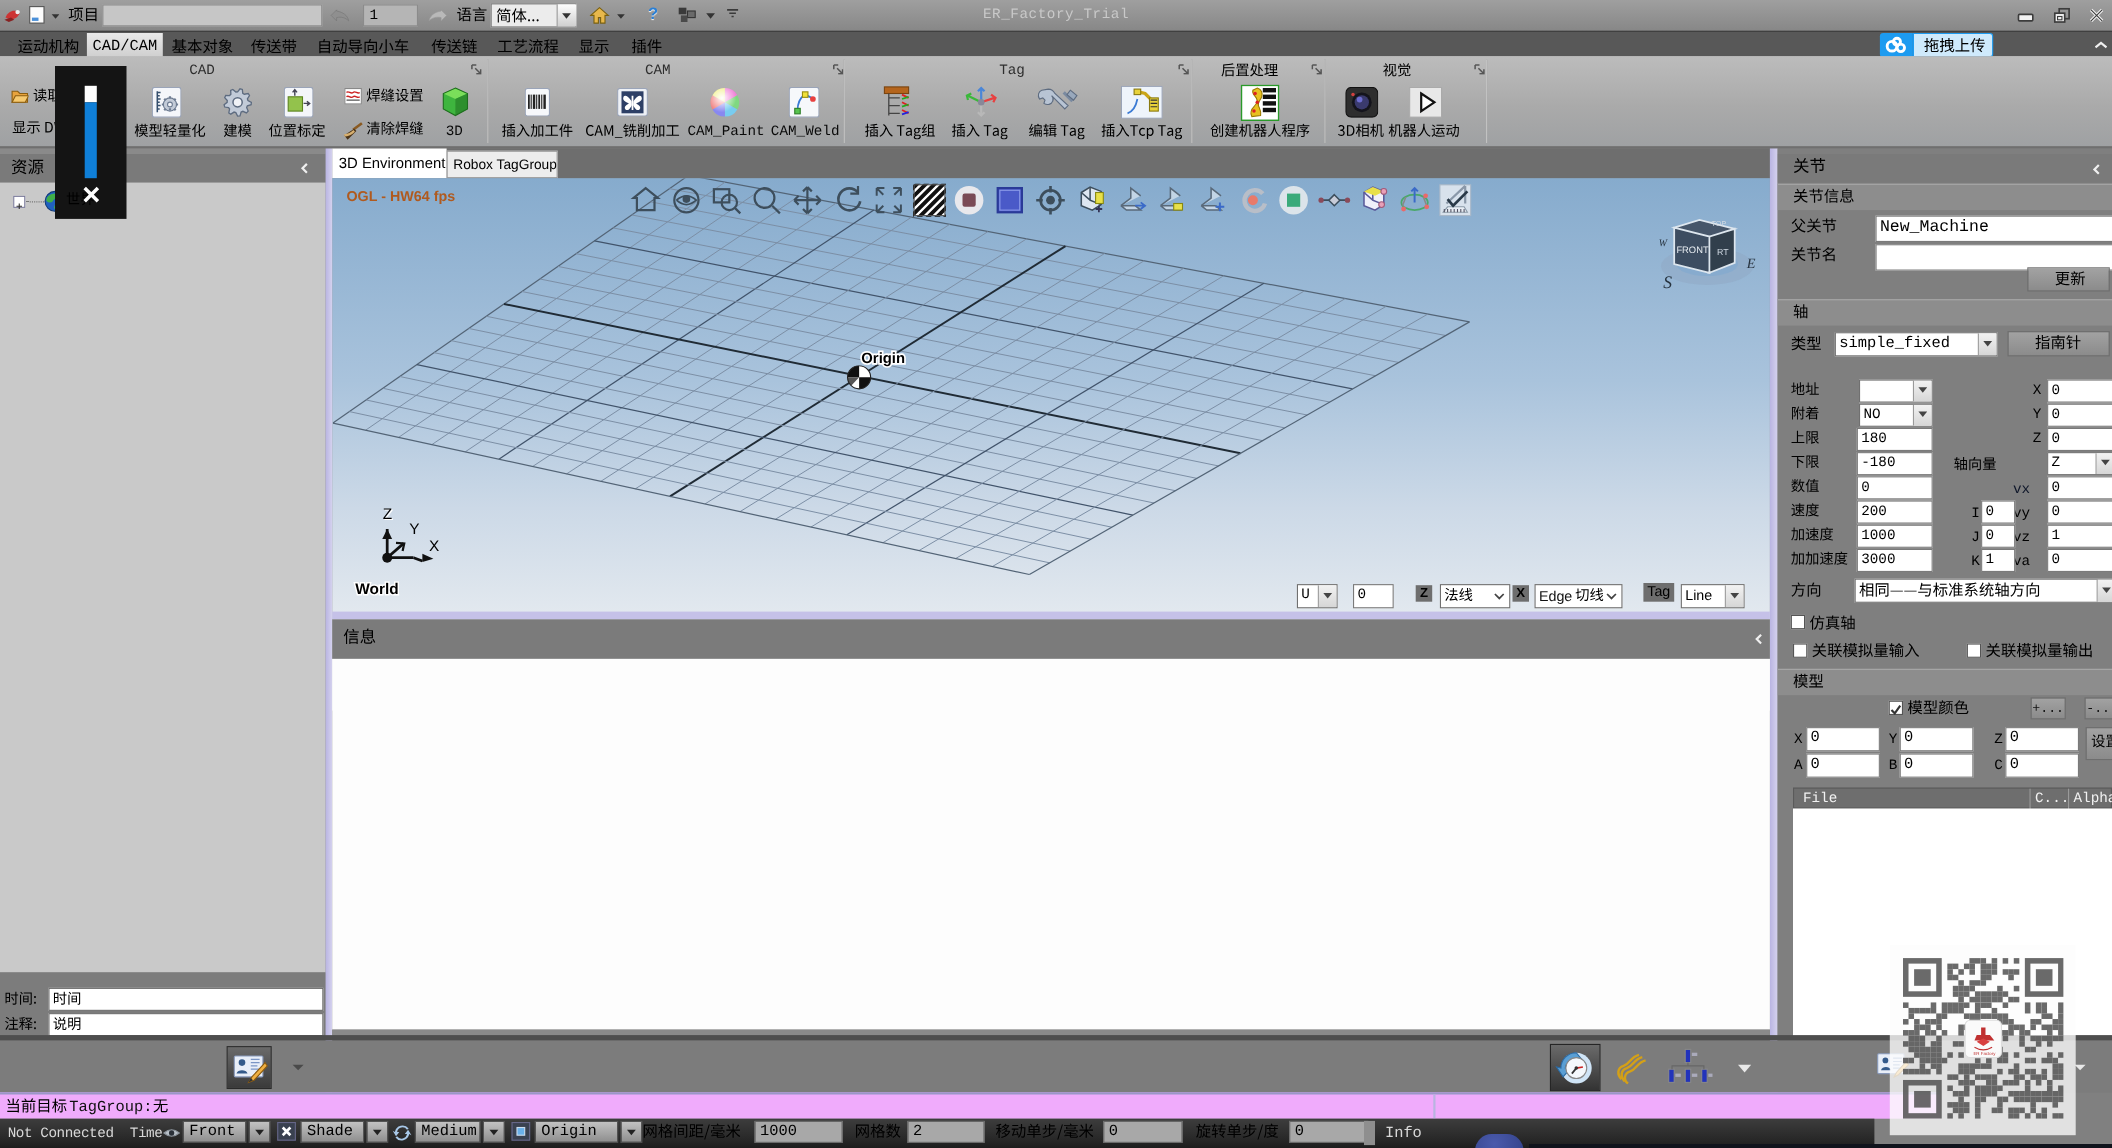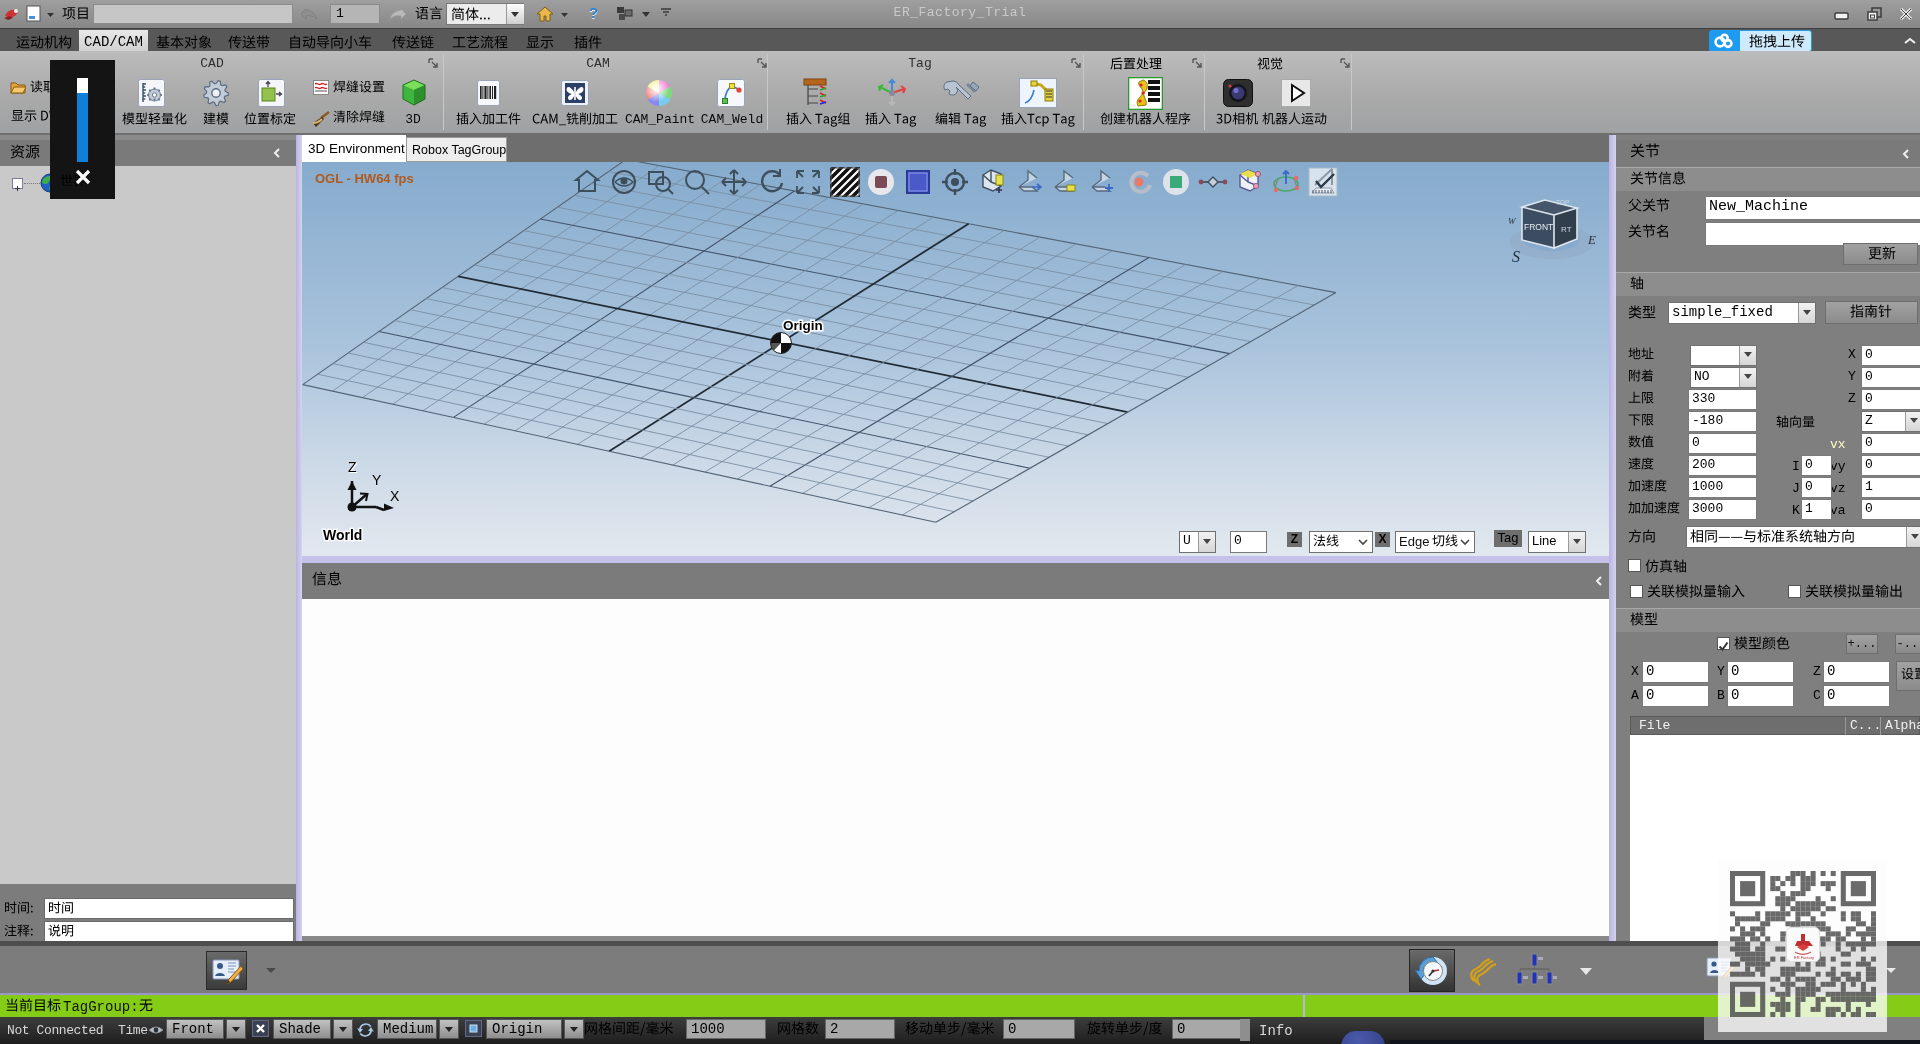--- a/index.html
+++ b/index.html
@@ -300,21 +300,21 @@
             <use href="#gcid09493" xlink:href="#gcid09493" transform="translate(28.0 0) scale(0.01400 -0.01400)"></use>
             <use href="#gcid09897" xlink:href="#gcid09897" transform="translate(42.0 0) scale(0.01400 -0.01400)"></use>
           </g>
         </svg></div>
     </div>
     <svg class="abs" style="left:1903px;top:7px" width="14" height="10">
       <path d="M2 7l5-4 5 4" stroke="#efefef" stroke-width="2" fill="none"></path>
     </svg>
   </div>
 <div class="abs" style="left:0;top:51px;width:1920px;height:82px;background:linear-gradient(#bcbcbc,#aaaaaa 55%,#9fa1a3)">
-    <div class="abs" style="left:172px;top:5px;width:80px;text-align:center;font:13px 'Liberation Mono',monospace;color:#2e2e2e">CAD</div>
+    <div class="abs" style="left:172px;top:5px;width:80px;text-align:left;font:13px 'Liberation Mono',monospace;color:#2e2e2e">CAD</div>
     <div class="abs" style="left:558px;top:5px;width:80px;text-align:center;font:13px 'Liberation Mono',monospace;color:#2e2e2e">CAM</div>
     <div class="abs" style="left:880px;top:5px;width:80px;text-align:center;font:13px 'Liberation Mono',monospace;color:#2e2e2e">Tag</div>
     <div class="abs" style="left:1110px;top:6px"><svg class="ck " width="52" height="15" viewBox="0 0 52 15">
         <g transform="translate(0 11.4)">
           <use href="#gcid11957" xlink:href="#gcid11957" transform="translate(0.0 0) scale(0.01300 -0.01300)"></use>
           <use href="#gcid31948" xlink:href="#gcid31948" transform="translate(13.0 0) scale(0.01300 -0.01300)"></use>
           <use href="#gcid14002" xlink:href="#gcid14002" transform="translate(26.0 0) scale(0.01300 -0.01300)"></use>
           <use href="#gcid26492" xlink:href="#gcid26492" transform="translate(39.0 0) scale(0.01300 -0.01300)"></use>
         </g>
       </svg></div>
@@ -1044,21 +1044,21 @@
       </svg></div>
     <div style="position:absolute;left:74px;top:232px;width:67px;height:21px;background:#fff;border:1px solid #707070;box-sizing:border-box;font:13px 'Liberation Mono',monospace;color:#000;padding:1px 3px;white-space:nowrap;overflow:hidden">NO<div style="position:absolute;right:0;top:0;bottom:0;width:17px;background:linear-gradient(#f2f2f2,#d6d6d6);border-left:1px solid #9a9a9a">
         <div style="position:absolute;left:4px;top:6px;width:0;height:0;border:4px solid transparent;border-top:5px solid #444"></div>
       </div></div>
     <div class="abs" style="left:12px;top:256px"><svg class="ck " width="26" height="15" viewBox="0 0 26 15">
         <g transform="translate(0 11.4)">
           <use href="#gcid09493" xlink:href="#gcid09493" transform="translate(0.0 0) scale(0.01300 -0.01300)"></use>
           <use href="#gcid43135" xlink:href="#gcid43135" transform="translate(13.0 0) scale(0.01300 -0.01300)"></use>
         </g>
       </svg></div>
-    <div style="position:absolute;left:72px;top:254px;width:69px;height:21px;background:#fff;border:1px solid #7a7a7a;box-sizing:border-box;font:13px 'Liberation Mono',monospace;color:#000;padding:1px 3px;overflow:hidden;white-space:nowrap">330</div>
+    <div style="position:absolute;left:72px;top:254px;width:69px;height:21px;background:#fff;border:1px solid #7a7a7a;box-sizing:border-box;font:13px 'Liberation Mono',monospace;color:#000;padding:1px 3px;overflow:hidden;white-space:nowrap">180</div>
     <div class="abs" style="left:12px;top:278px"><svg class="ck " width="26" height="15" viewBox="0 0 26 15">
         <g transform="translate(0 11.4)">
           <use href="#gcid09494" xlink:href="#gcid09494" transform="translate(0.0 0) scale(0.01300 -0.01300)"></use>
           <use href="#gcid43135" xlink:href="#gcid43135" transform="translate(13.0 0) scale(0.01300 -0.01300)"></use>
         </g>
       </svg></div>
     <div style="position:absolute;left:72px;top:276px;width:69px;height:21px;background:#fff;border:1px solid #7a7a7a;box-sizing:border-box;font:13px 'Liberation Mono',monospace;color:#000;padding:1px 3px;overflow:hidden;white-space:nowrap">-180</div>
     <div class="abs" style="left:12px;top:300px"><svg class="ck " width="26" height="15" viewBox="0 0 26 15">
         <g transform="translate(0 11.4)">
           <use href="#gcid19992" xlink:href="#gcid19992" transform="translate(0.0 0) scale(0.01300 -0.01300)"></use>
@@ -1099,21 +1099,21 @@
     <div class="abs" style="left:160px;top:280px"><svg class="ck " width="39" height="15" viewBox="0 0 39 15">
         <g transform="translate(0 11.4)">
           <use href="#gcid39936" xlink:href="#gcid39936" transform="translate(0.0 0) scale(0.01300 -0.01300)"></use>
           <use href="#gcid11960" xlink:href="#gcid11960" transform="translate(13.0 0) scale(0.01300 -0.01300)"></use>
           <use href="#gcid41224" xlink:href="#gcid41224" transform="translate(26.0 0) scale(0.01300 -0.01300)"></use>
         </g>
       </svg></div>
     <div style="position:absolute;left:245px;top:276px;width:62px;height:21px;background:#fff;border:1px solid #707070;box-sizing:border-box;font:13px 'Liberation Mono',monospace;color:#000;padding:1px 3px;white-space:nowrap;overflow:hidden">Z<div style="position:absolute;right:0;top:0;bottom:0;width:17px;background:linear-gradient(#f2f2f2,#d6d6d6);border-left:1px solid #9a9a9a">
         <div style="position:absolute;left:4px;top:6px;width:0;height:0;border:4px solid transparent;border-top:5px solid #444"></div>
       </div></div>
-    <div class="abs" style="left:214px;top:302px;font:13px 'Liberation Mono',monospace;color:#fef9c3">vx</div>
+    <div class="abs" style="left:214px;top:302px;font:13px 'Liberation Mono',monospace;color:#0f172a">vx</div>
     <div style="position:absolute;left:245px;top:298px;width:62px;height:21px;background:#fff;border:1px solid #7a7a7a;box-sizing:border-box;font:13px 'Liberation Mono',monospace;color:#000;padding:1px 3px;overflow:hidden;white-space:nowrap">0</div>
     <div class="abs" style="left:214px;top:324px;font:13px 'Liberation Mono',monospace;color:#000">vy</div>
     <div style="position:absolute;left:245px;top:320px;width:62px;height:21px;background:#fff;border:1px solid #7a7a7a;box-sizing:border-box;font:13px 'Liberation Mono',monospace;color:#000;padding:1px 3px;overflow:hidden;white-space:nowrap">0</div>
     <div class="abs" style="left:214px;top:346px;font:13px 'Liberation Mono',monospace;color:#000">vz</div>
     <div style="position:absolute;left:245px;top:342px;width:62px;height:21px;background:#fff;border:1px solid #7a7a7a;box-sizing:border-box;font:13px 'Liberation Mono',monospace;color:#000;padding:1px 3px;overflow:hidden;white-space:nowrap">1</div>
     <div class="abs" style="left:214px;top:368px;font:13px 'Liberation Mono',monospace;color:#000">va</div>
     <div style="position:absolute;left:245px;top:364px;width:62px;height:21px;background:#fff;border:1px solid #7a7a7a;box-sizing:border-box;font:13px 'Liberation Mono',monospace;color:#000;padding:1px 3px;overflow:hidden;white-space:nowrap">0</div>
     <div class="abs" style="left:176px;top:324px;font:13px 'Liberation Mono',monospace;color:#000">I</div>
     <div style="position:absolute;left:185px;top:320px;width:31px;height:21px;background:#fff;border:1px solid #7a7a7a;box-sizing:border-box;font:13px 'Liberation Mono',monospace;color:#000;padding:1px 3px;overflow:hidden;white-space:nowrap">0</div>
     <div class="abs" style="left:176px;top:346px;font:13px 'Liberation Mono',monospace;color:#000">J</div>
@@ -1278,21 +1278,21 @@
 <div class="abs" style="left:1706px;top:956px;width:30px;height:26px"><svg width="30" height="26">
       <rect x="1" y="2" width="24" height="18" rx="1" fill="#e8eef8" stroke="#8899bb"></rect>
       <circle cx="8" cy="8" r="2.6" fill="#345a8a"></circle>
       <path d="M4 17c1-4 8-4 9 0z" fill="#345a8a"></path>
       <path d="M15 6h8M15 9h8M15 12h6M15 15h8" stroke="#7a95c5" stroke-width="1.1"></path>
       <path d="M27 9l-9 10-2 4 4-2 9-9z" fill="#f0b042" stroke="#8a5a10"></path>
     </svg></div>
 <svg class="abs" style="left:1884px;top:966px" width="14" height="9">
     <path d="M2 2h10l-5 5z" fill="#e8e8e8"></path>
   </svg>
-<div class="abs" style="left:0;top:993px;width:1920px;height:24px;background:#84cc16;border-top:2px solid #9a96c8">
+<div class="abs" style="left:0;top:993px;width:1764px;height:24px;background:#f0abfc;border-top:2px solid #9a96c8">
     <div class="abs" style="left:5px;top:3px"><svg class="ck " width="56" height="16" viewBox="0 0 56 16">
         <g transform="translate(0 12.3)">
           <use href="#gcid17294" xlink:href="#gcid17294" transform="translate(0.0 0) scale(0.01400 -0.01400)"></use>
           <use href="#gcid11237" xlink:href="#gcid11237" transform="translate(14.0 0) scale(0.01400 -0.01400)"></use>
           <use href="#gcid27864" xlink:href="#gcid27864" transform="translate(28.0 0) scale(0.01400 -0.01400)"></use>
           <use href="#gcid21085" xlink:href="#gcid21085" transform="translate(42.0 0) scale(0.01400 -0.01400)"></use>
         </g>
       </svg></div>
     <div class="abs" style="left:63px;top:4px;font:14px 'Liberation Mono',monospace;color:#111">TagGroup:</div>
     <div class="abs" style="left:139px;top:3px"><svg class="ck " width="14" height="16" viewBox="0 0 14 16">

